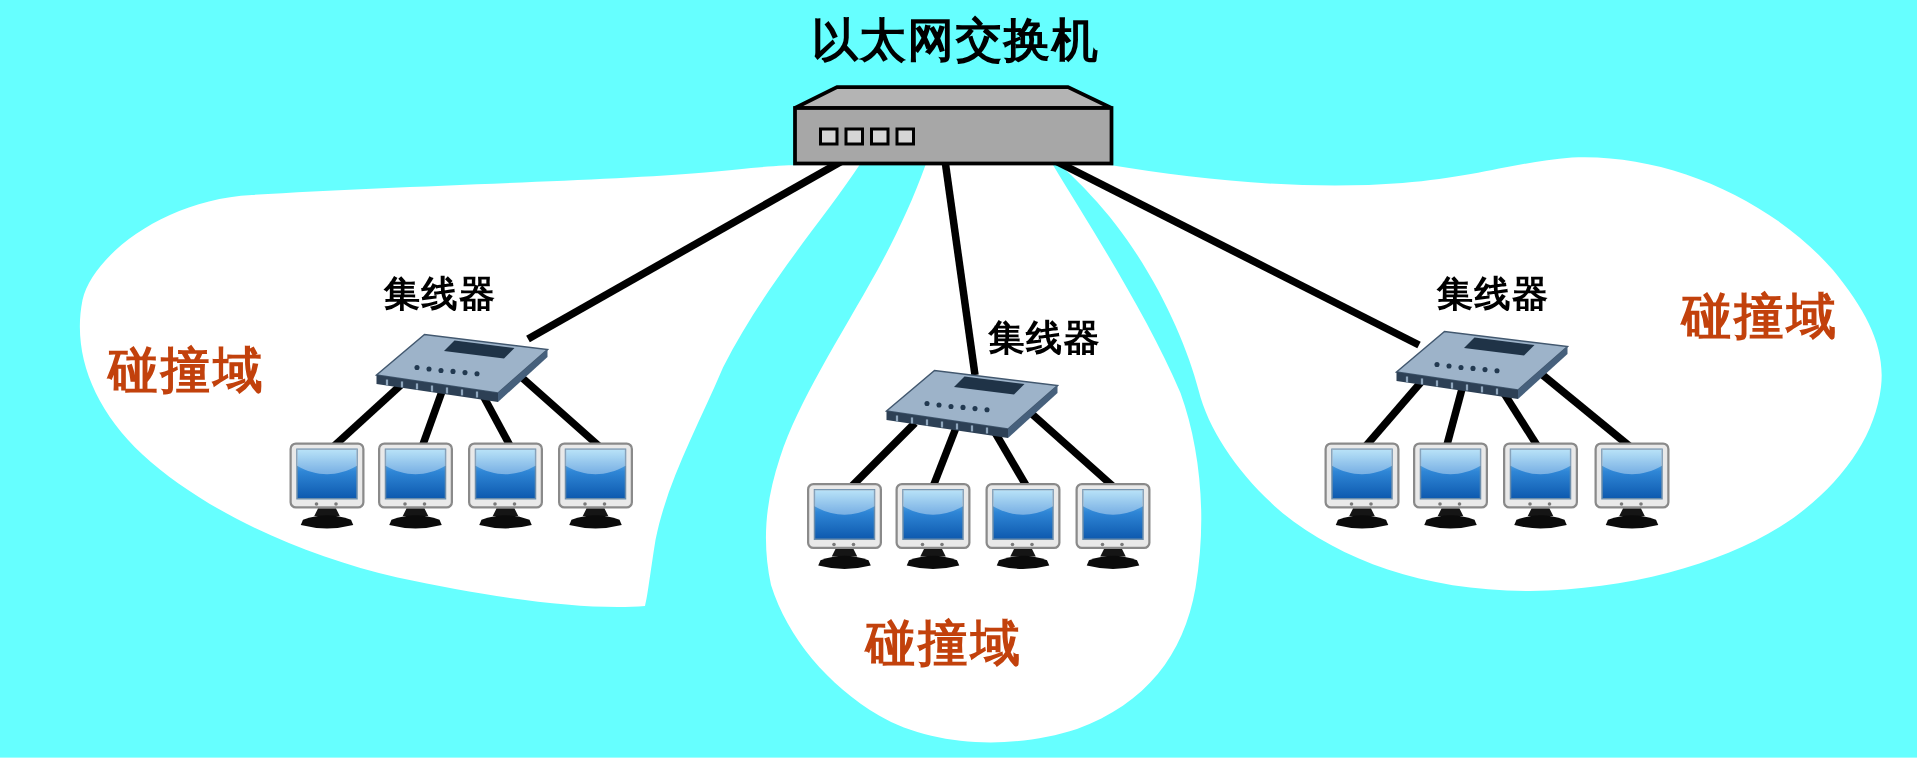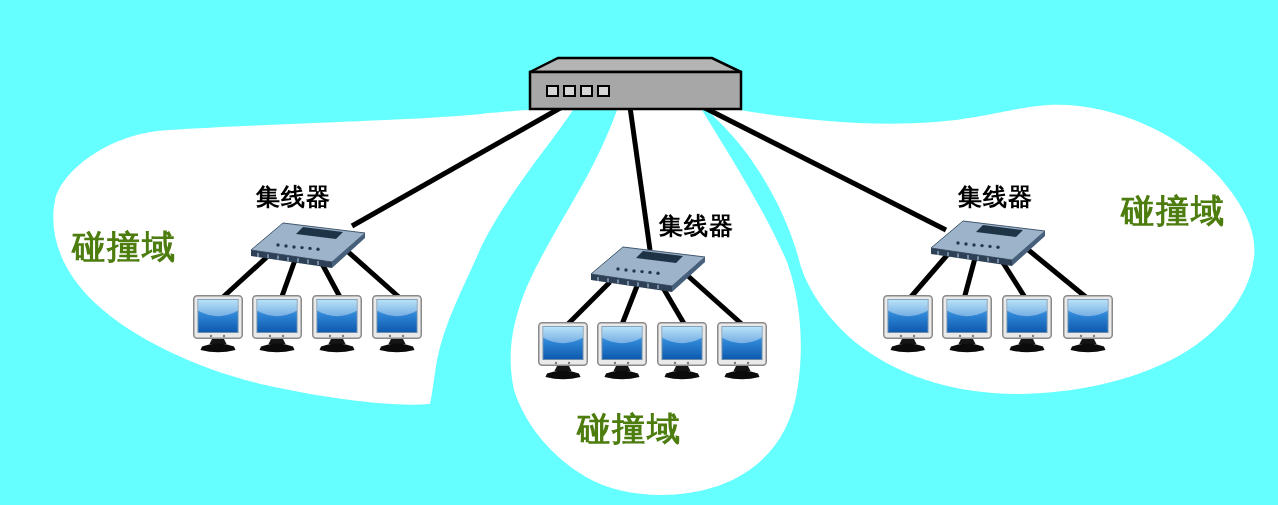--- a/index.html
+++ b/index.html
@@ -14,21 +14,21 @@
   .lbl{
     position:absolute;
     white-space:nowrap;
     font-weight:bold;
     color:#000;
     line-height:1;
     letter-spacing:1px;
   }
   .title-lbl{font-size:31px;}
   .hub-lbl{font-size:24px;}
-  .domain-lbl{font-size:33px;color:#4d7c0f;letter-spacing:2px;}
+  .domain-lbl{font-size:33px;color:#c2410c;letter-spacing:2px;}
 </style>
 </head>
 <body>
 
 <div id="stage">
 
   <svg id="diagram-svg" width="1278" height="505" viewBox="0 0 1278 505">
     <defs>
       <linearGradient id="scr" x1="0" y1="0" x2="0" y2="1">
         <stop offset="0" stop-color="#8fd2f4"></stop>
@@ -159,20 +159,21 @@
       <use href="#pc" x="657" y="322"></use>
       <use href="#pc" x="717" y="322"></use>
 
       <use href="#pc" x="883" y="295"></use>
       <use href="#pc" x="942" y="295"></use>
       <use href="#pc" x="1002" y="295"></use>
       <use href="#pc" x="1063" y="295"></use>
     </g>
   </svg>
 
+  <div class="lbl title-lbl" style="left:541px;top:11px;">以太网交换机</div>
 
   <div class="lbl hub-lbl" style="left:256px;top:185px;">集线器</div>
   <div class="lbl hub-lbl" style="left:659px;top:214px;">集线器</div>
   <div class="lbl hub-lbl" style="left:958px;top:185px;">集线器</div>
 
   <div class="lbl domain-lbl" style="left:72px;top:230px;">碰撞域</div>
   <div class="lbl domain-lbl" style="left:577px;top:412px;">碰撞域</div>
   <div class="lbl domain-lbl" style="left:1121px;top:194px;">碰撞域</div>
 
 </div>

